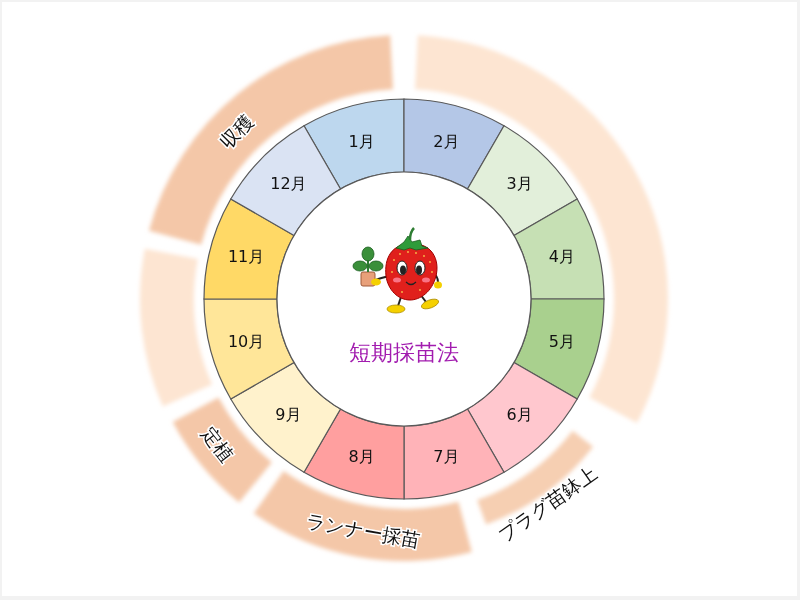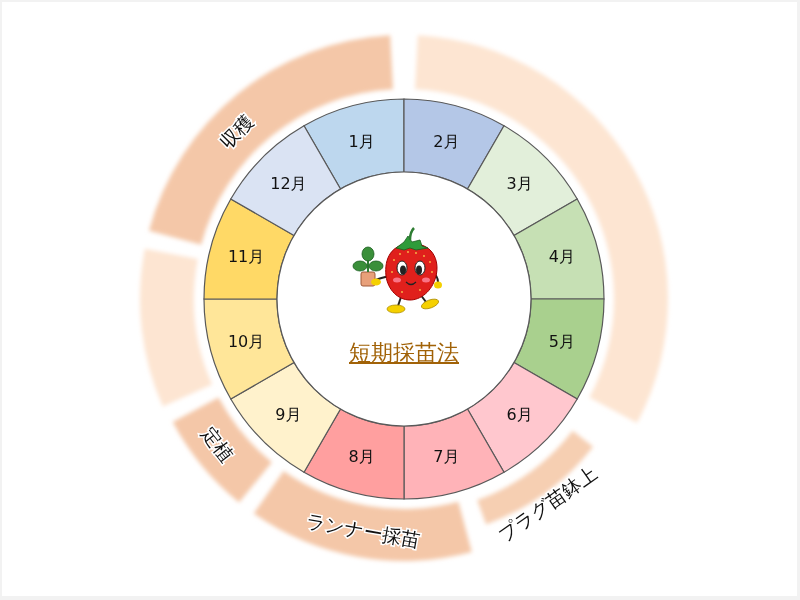--- a/index.html
+++ b/index.html
@@ -1,19 +1,19 @@
 <!DOCTYPE html>
 <html><head>
 <meta charset="utf-8">
 <style>
   html, body { margin:0; padding:0; background:#f2f2f2; }
   body { width:800px; height:600px; overflow:hidden; font-family:"DejaVu Sans", sans-serif; }
   #frame { position:absolute; left:2px; top:2px; width:795px; height:594px; background:#ffffff; }
   #diagram { position:absolute; left:0; top:0; width:800px; height:600px; }
-  .center-title { position:absolute; left:304px; top:338px; width:200px; text-align:center; font-size:22px; color:#a16207;text-decoration:underline; }
+  .center-title { position:absolute; left:304px; top:338px; width:200px; text-align:center; font-size:22px; color:#a21caf; }
 </style>
 </head>
 <body>
 
 <div id="frame"></div>
 
 <svg id="diagram" width="800" height="600" viewBox="0 0 800 600">
   <defs>
     <filter id="soft" x="-10%" y="-10%" width="120%" height="120%">
       <feGaussianBlur stdDeviation="2.2"></feGaussianBlur>

